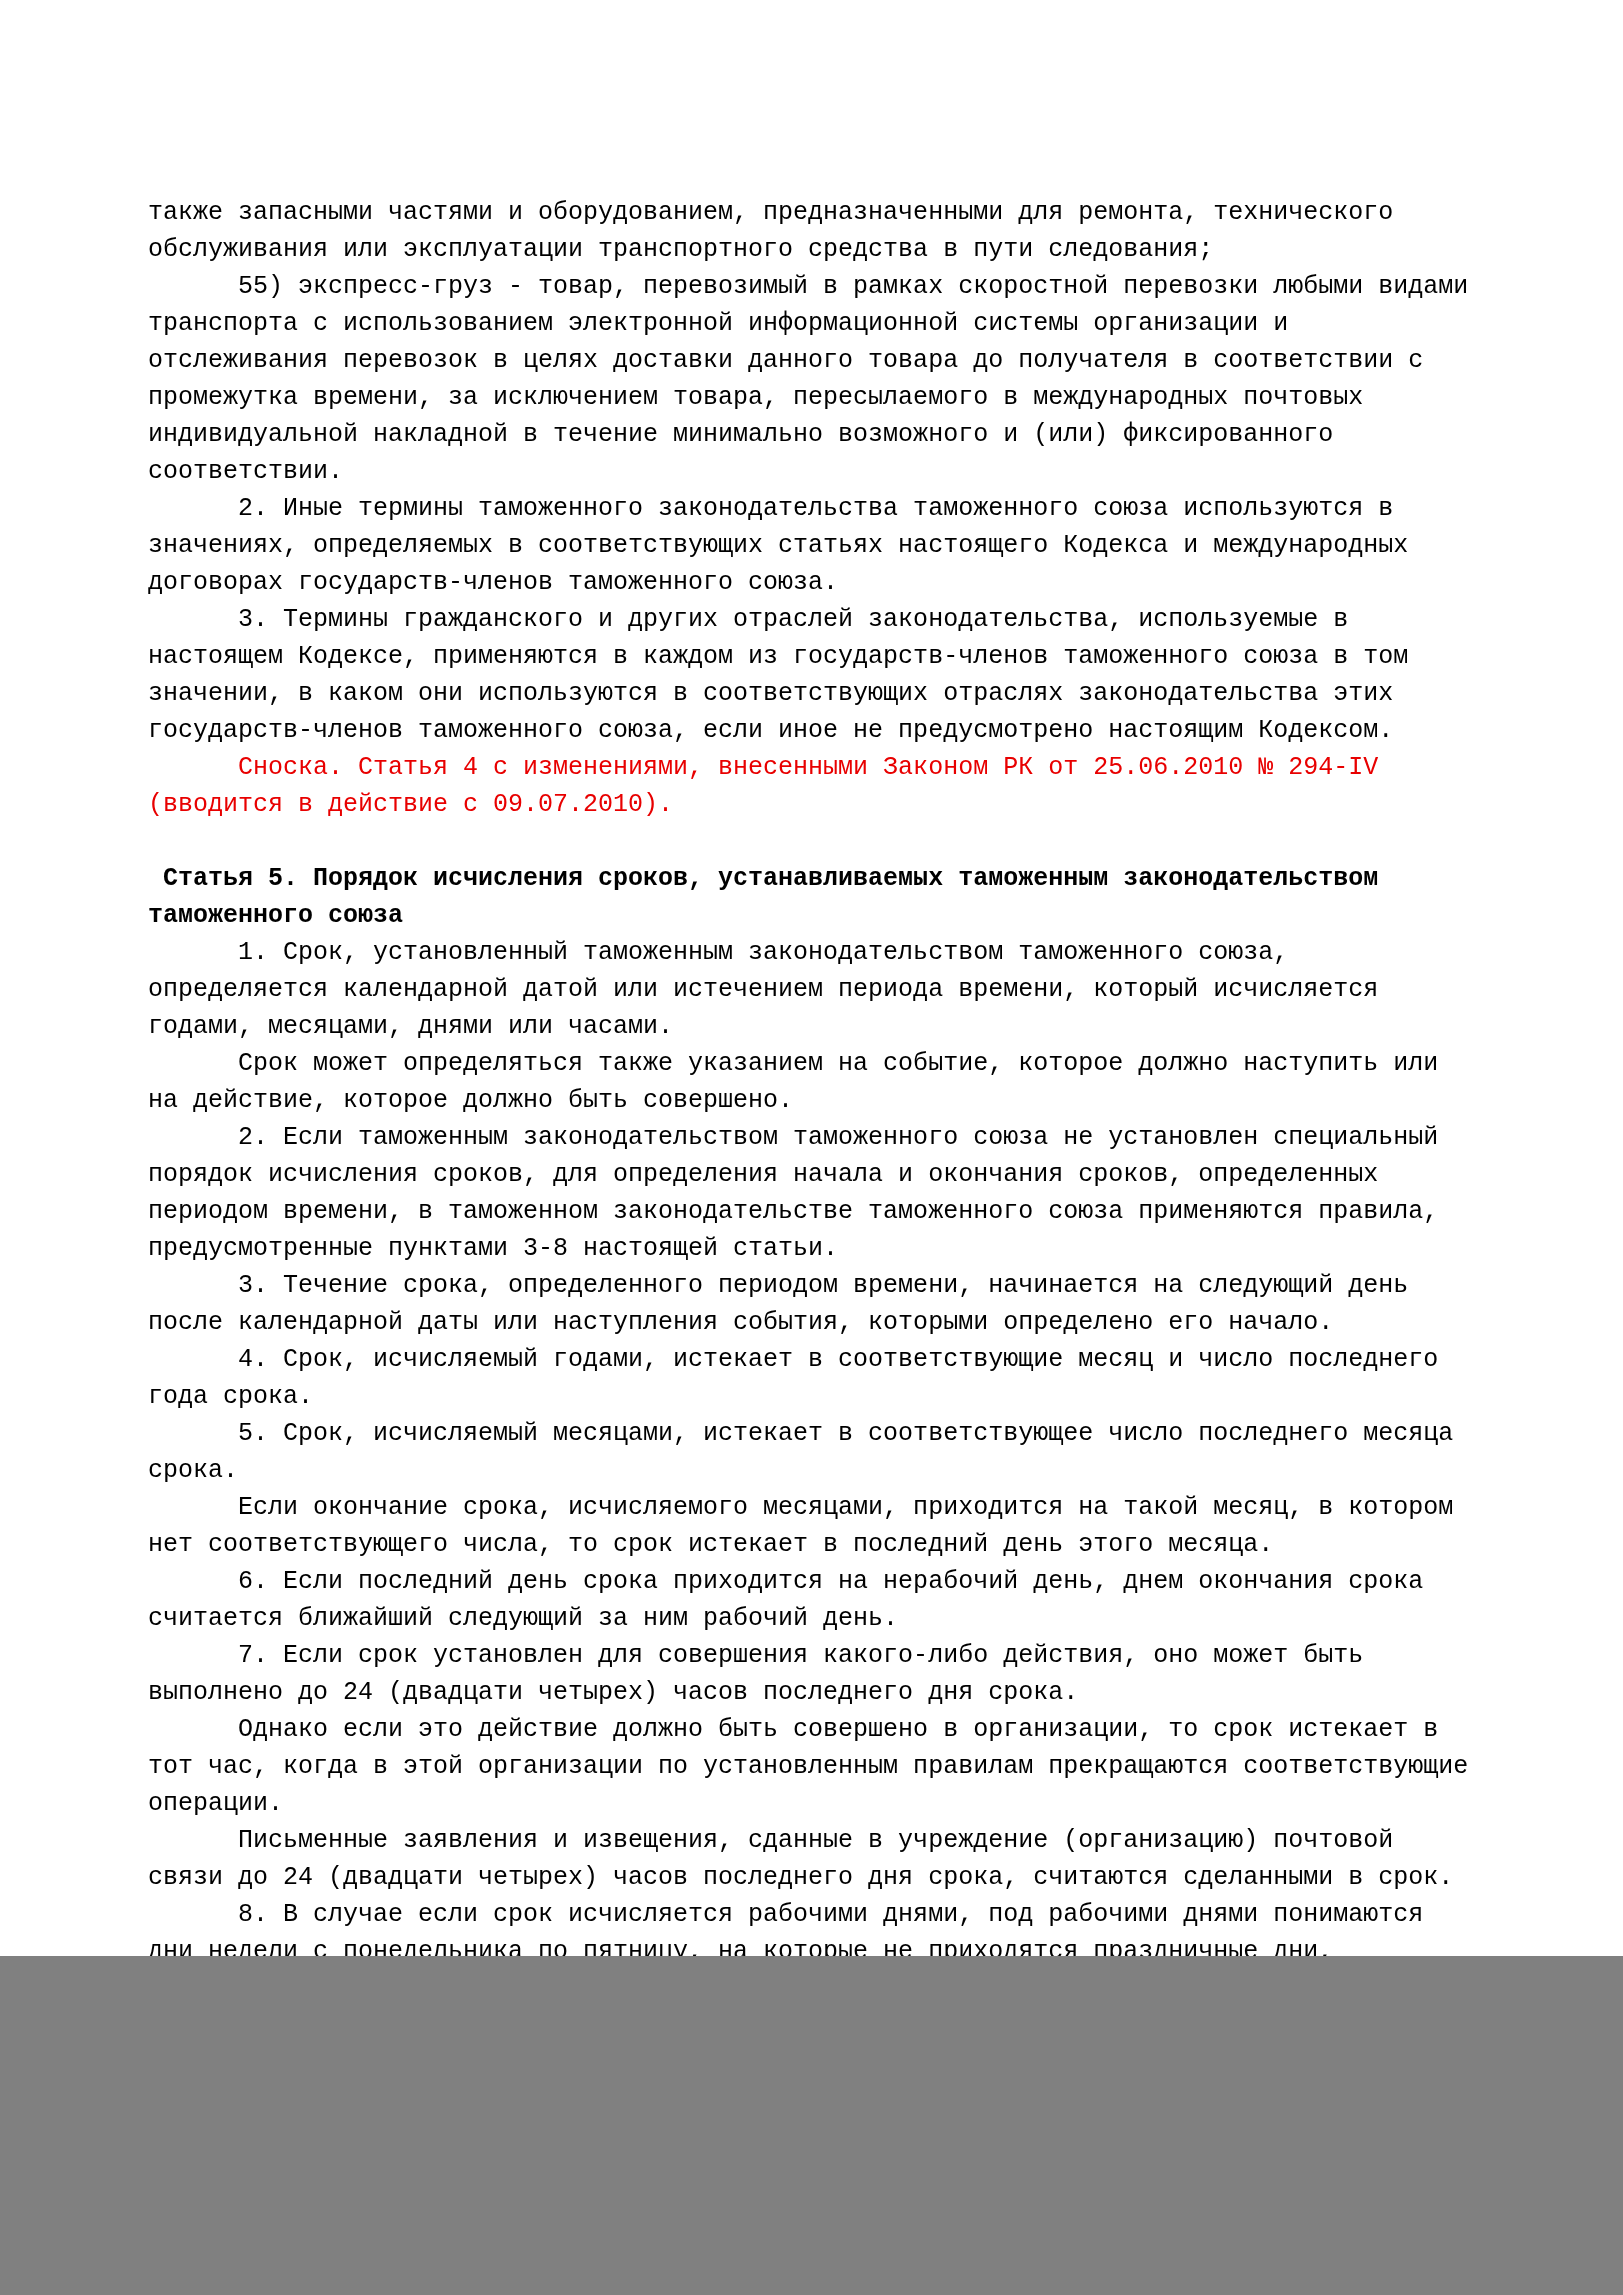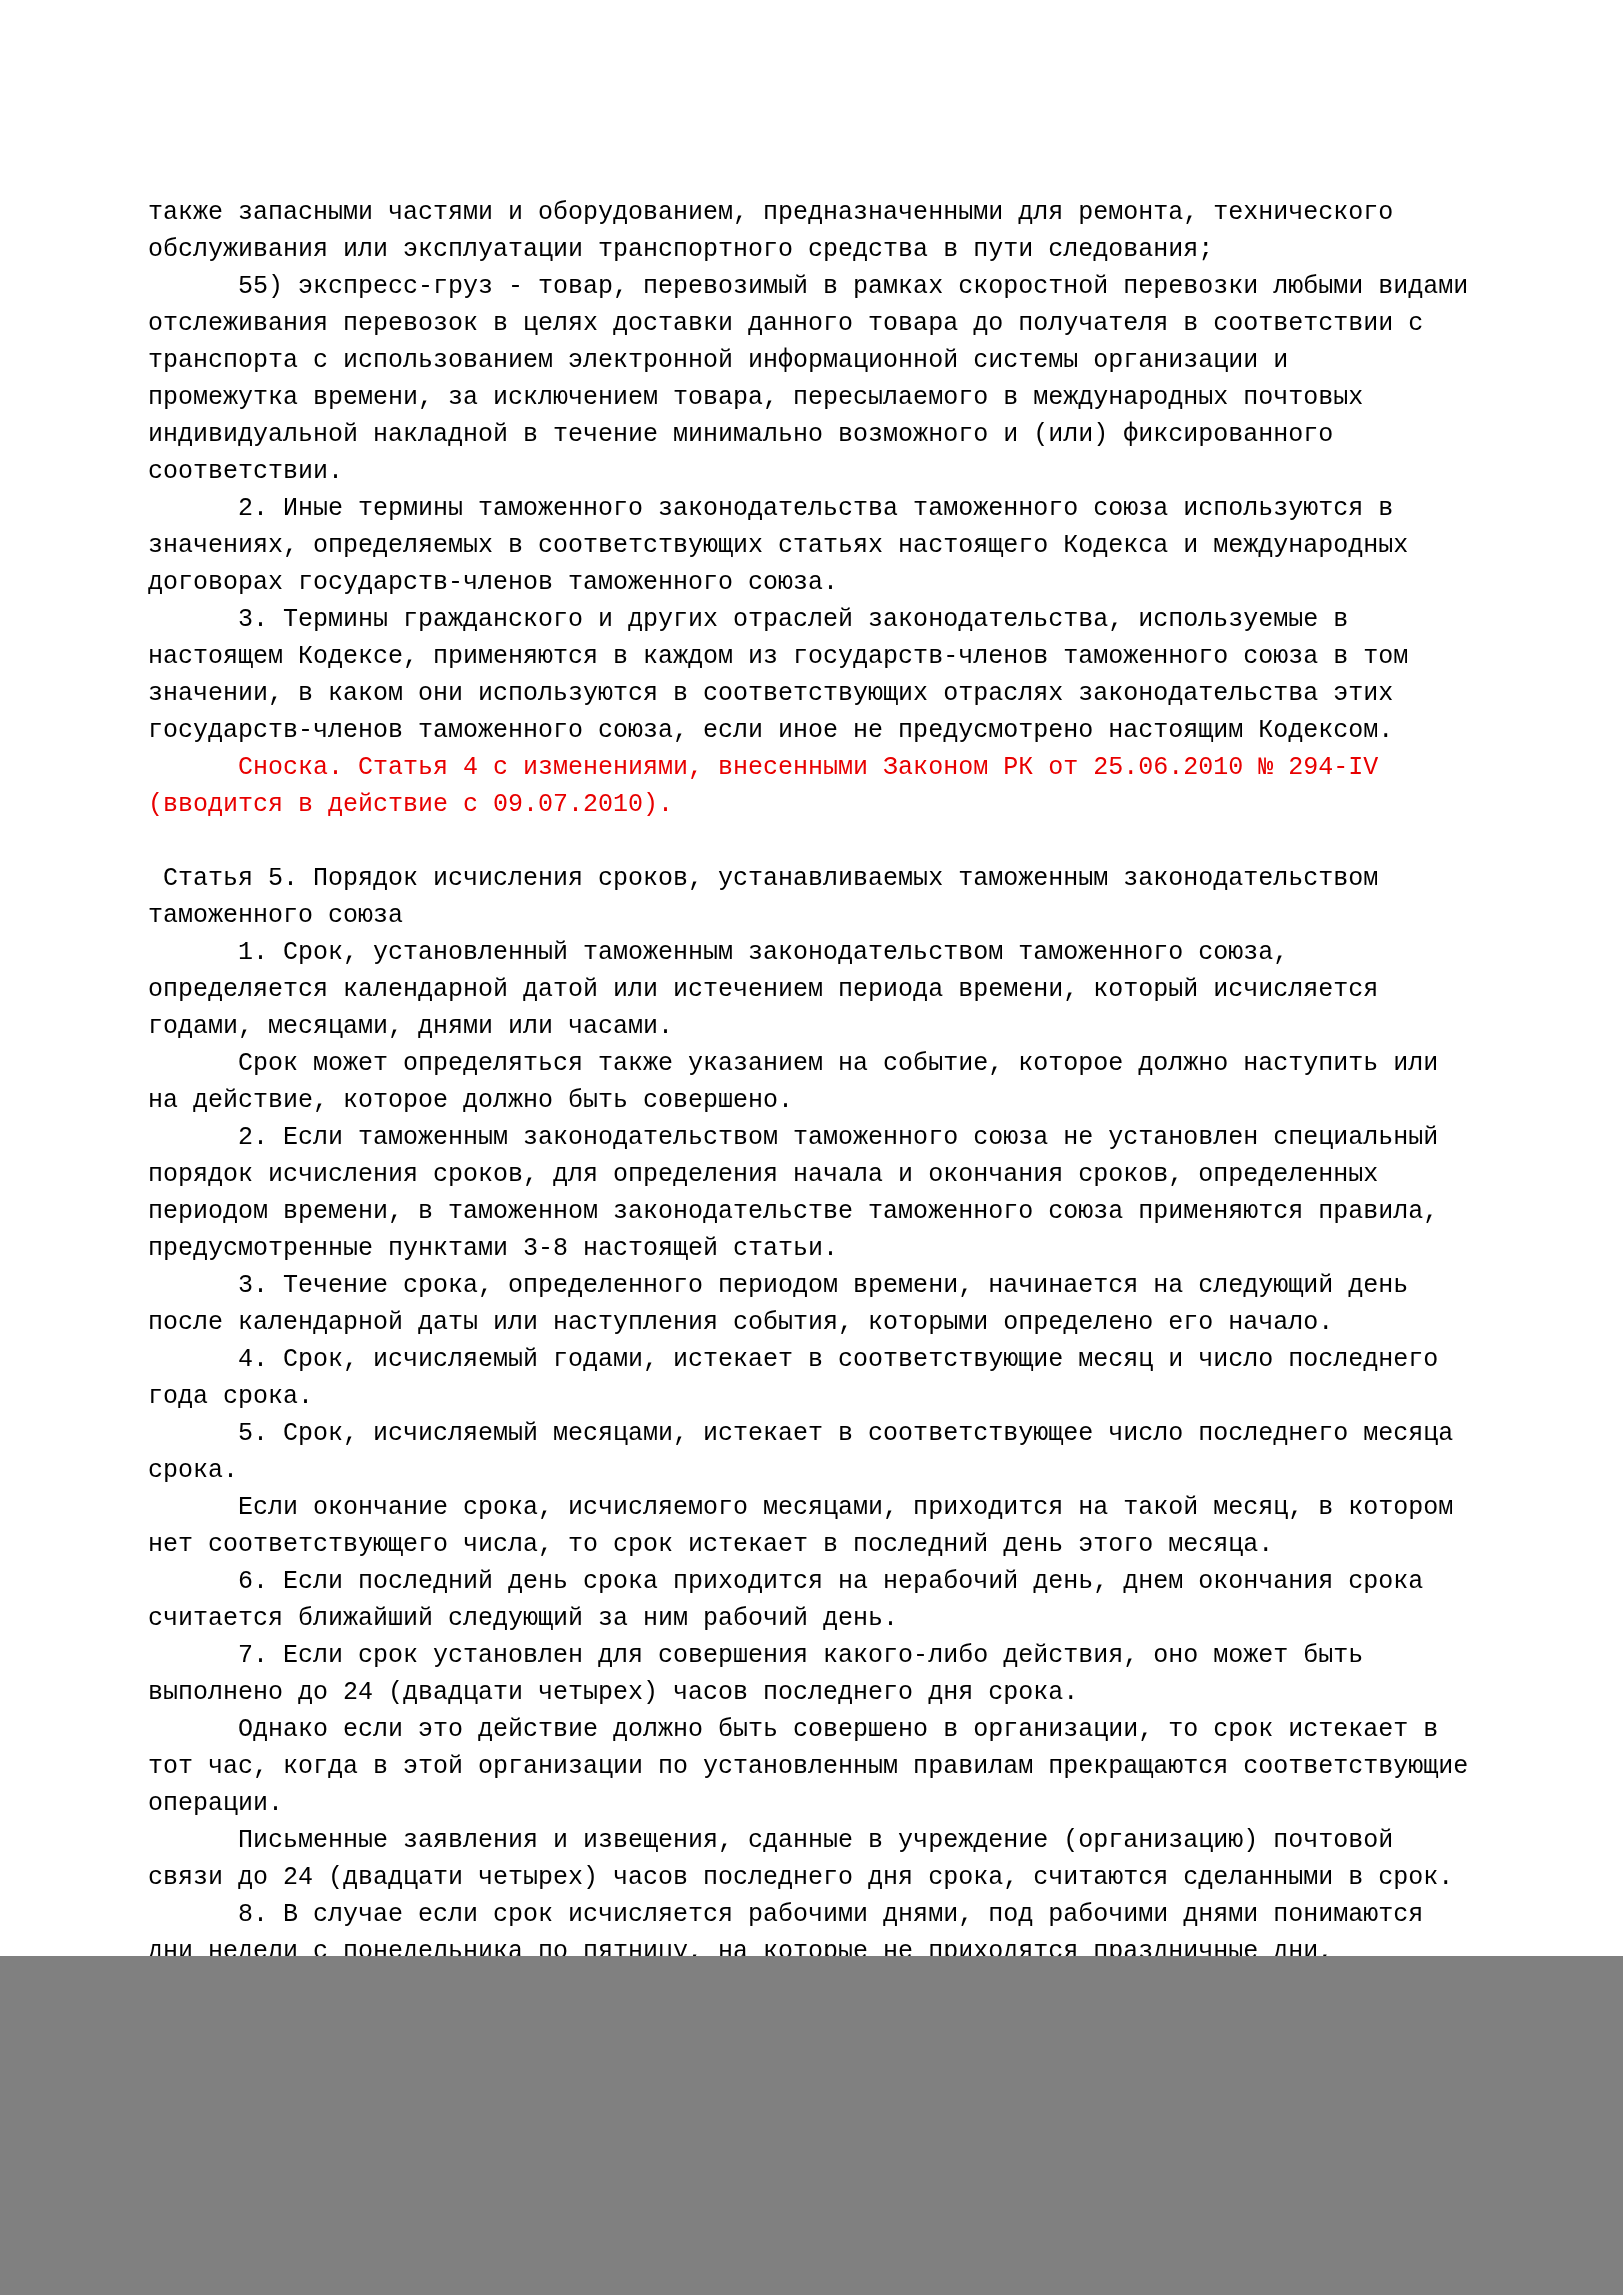--- a/index.html
+++ b/index.html
@@ -22,36 +22,36 @@
   .doc {
     position: absolute;
     left: 148px;
     top: 194px;
     right: 59px;
   }
   .line {
     white-space: pre;
   }
   .line.heading {
-    font-weight: normal;
+    font-weight: bold;
   }
   .line.footnote {
     color: var(--footnote-color, #e80000);
   }
 </style>
 </head>
 <body>
 
 <div class="page">
   <div class="doc">
       <div class="line normal">также запасными частями и оборудованием, предназначенными для ремонта, технического</div>
       <div class="line normal">обслуживания или эксплуатации транспортного средства в пути следования;</div>
       <div class="line normal">      55) экспресс-груз - товар, перевозимый в рамках скоростной перевозки любыми видами</div>
+      <div class="line normal">транспорта с использованием электронной информационной системы организации и</div>
       <div class="line normal">отслеживания перевозок в целях доставки данного товара до получателя в соответствии с</div>
-      <div class="line normal">транспорта с использованием электронной информационной системы организации и</div>
       <div class="line normal">промежутка времени, за исключением товара, пересылаемого в международных почтовых</div>
       <div class="line normal">индивидуальной накладной в течение минимально возможного и (или) фиксированного</div>
       <div class="line normal">соответствии.</div>
       <div class="line normal">      2. Иные термины таможенного законодательства таможенного союза используются в</div>
       <div class="line normal">значениях, определяемых в соответствующих статьях настоящего Кодекса и международных</div>
       <div class="line normal">договорах государств-членов таможенного союза.</div>
       <div class="line normal">      3. Термины гражданского и других отраслей законодательства, используемые в</div>
       <div class="line normal">настоящем Кодексе, применяются в каждом из государств-членов таможенного союза в том</div>
       <div class="line normal">значении, в каком они используются в соответствующих отраслях законодательства этих</div>
       <div class="line normal">государств-членов таможенного союза, если иное не предусмотрено настоящим Кодексом.</div>

